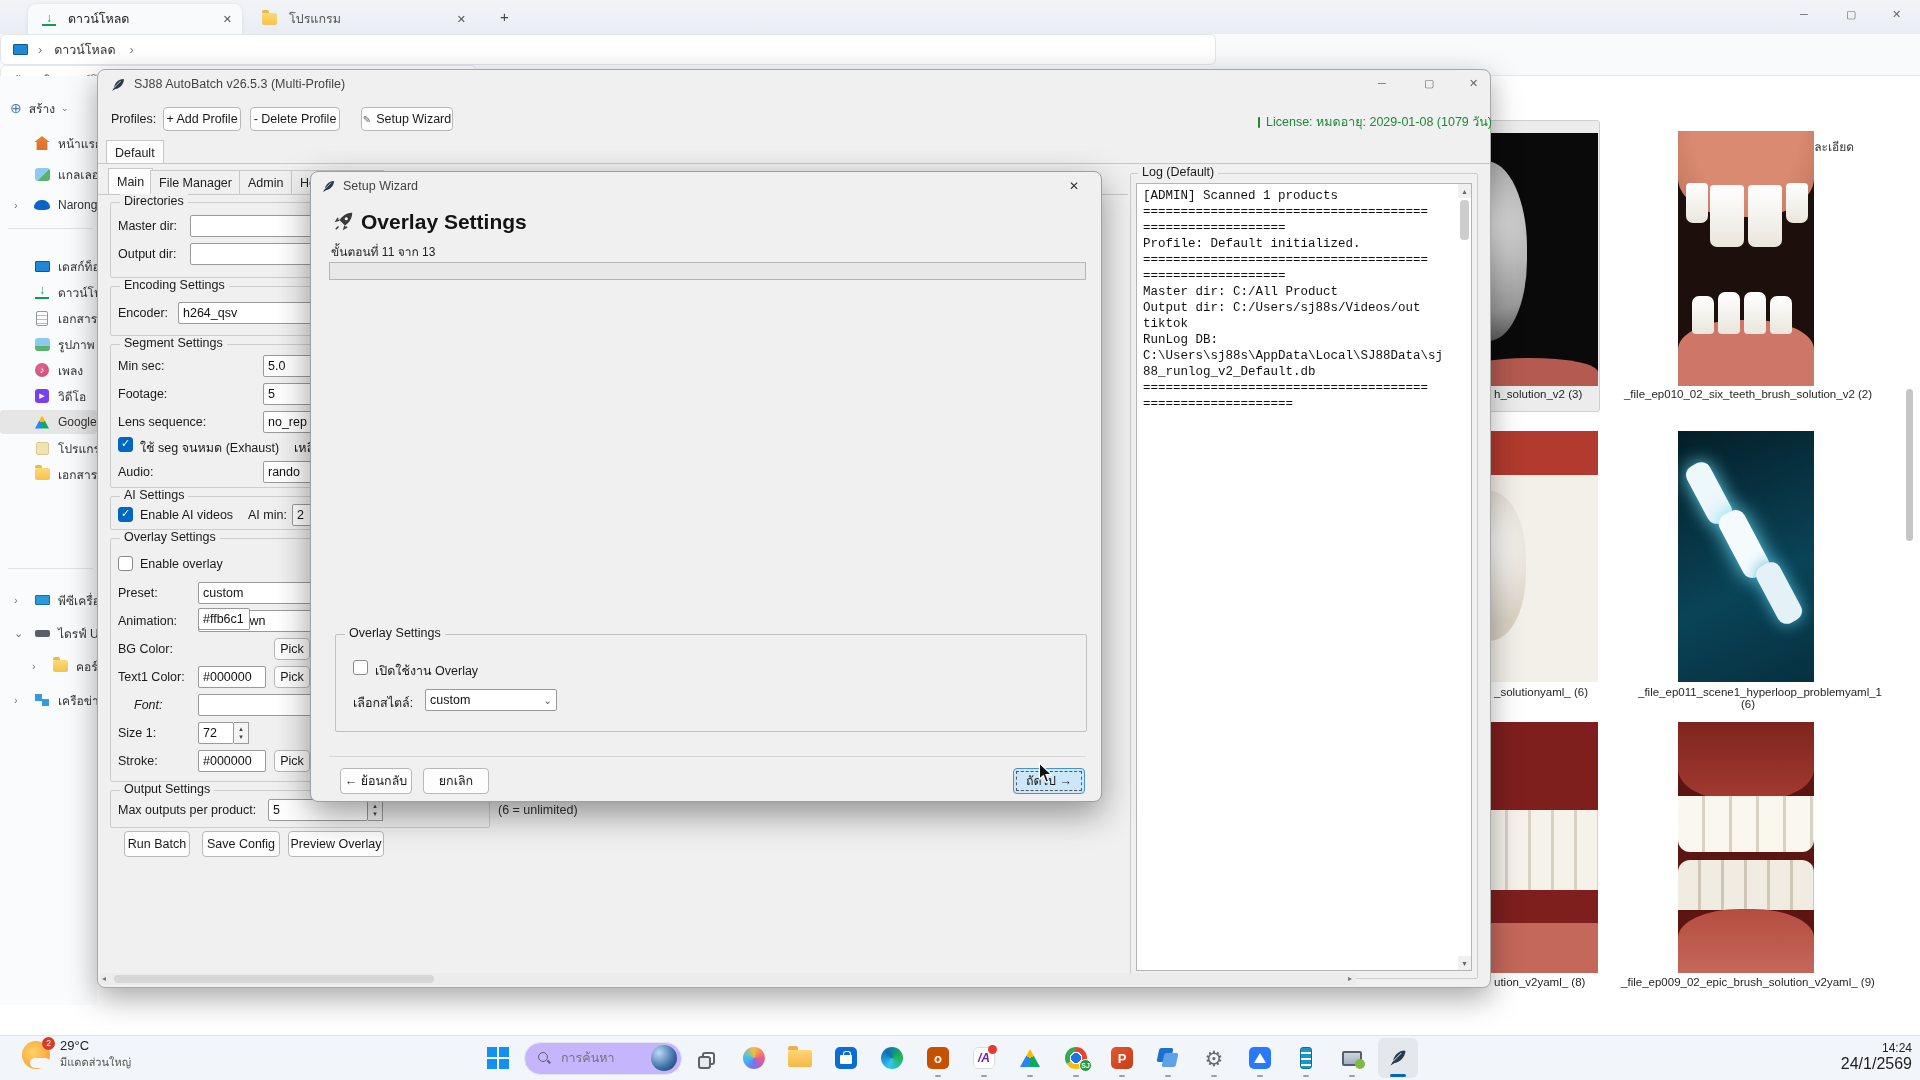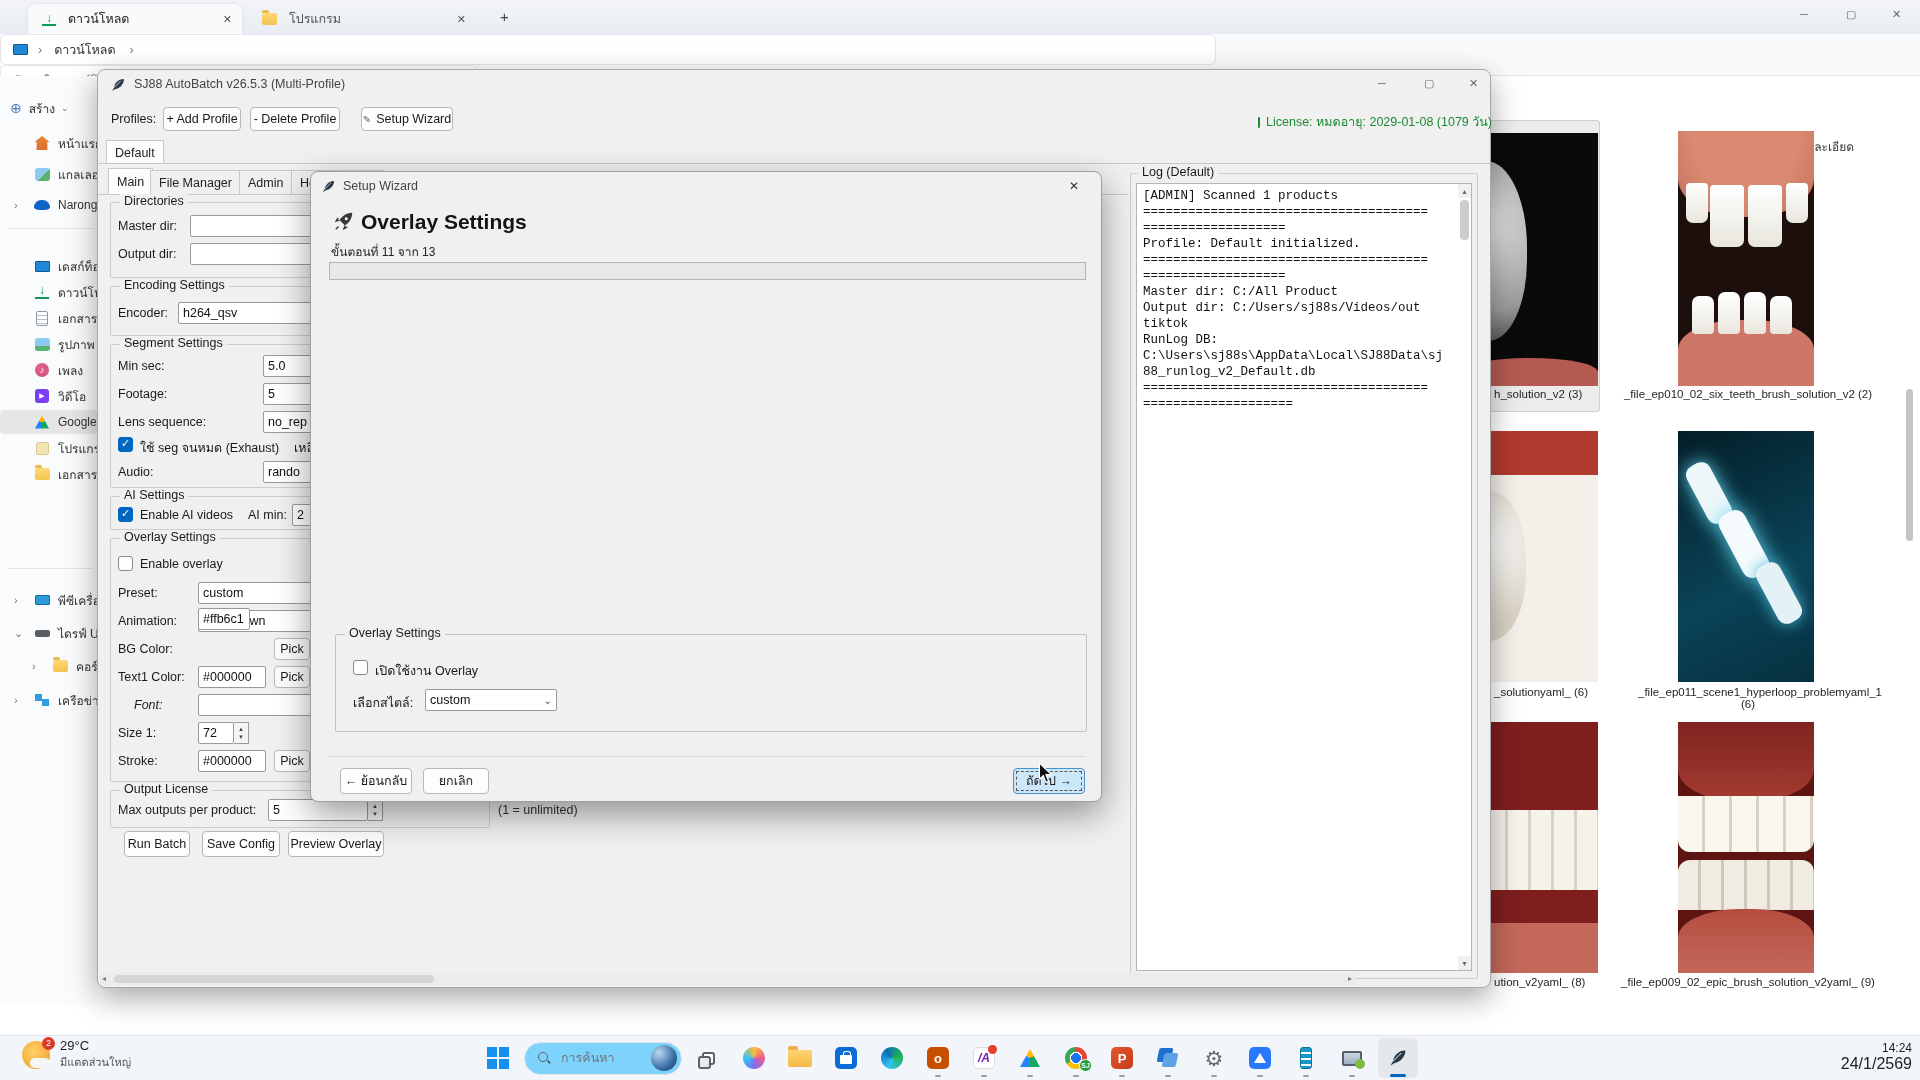--- a/index.html
+++ b/index.html
@@ -84,21 +84,21 @@
   .dialog{left:310px;top:171px;width:792px;height:631px;background:#f0f0f0;border:1px solid #9aa0a6;border-radius:8px;box-shadow:0 12px 34px rgba(0,0,0,.4);}
   .dheading{font-size:21px;font-weight:bold;color:#141414;}
   .dbody{position:absolute;background:#fff;border:1px solid #adadad;font-size:13px;line-height:16.2px;color:#111;white-space:pre-line;padding:5px 8px;}
   .focusbtn{background:#cde7fa;border:1px solid #4a90c9;outline:1px dashed #555;outline-offset:-4px;}
   
   .taskbar{left:0;top:1035px;width:1920px;height:45px;background:#f2f5fa;border-top:1px solid #e0e3e8;}
   .tbi{position:relative;width:40px;height:40px;display:flex;align-items:center;justify-content:center;flex:none;}
   .rdot{position:absolute;bottom:1px;left:50%;transform:translateX(-50%);width:6px;height:2.5px;border-radius:2px;background:#9aa0a6;}
   .startico{width:22px;height:22px;display:grid;grid-template-columns:10px 10px;grid-template-rows:10px 10px;gap:2px;}
   .startico i{background:#1390f0;}
-  .spill{width:158px;height:33px;background:#7dd3fc;border:1px solid #e2e5ea;border-radius:17px;display:flex;align-items:center;padding:0 4px 0 12px;}
+  .spill{width:158px;height:33px;background:#c4b5fd;border:1px solid #e2e5ea;border-radius:17px;display:flex;align-items:center;padding:0 4px 0 12px;}
   .spill input{border:none;outline:none;flex:1;font-size:12.5px;color:#555;background:transparent;margin-left:8px;min-width:0;}
   .spimg{width:26px;height:26px;border-radius:13px;background:radial-gradient(circle at 30% 30%,#bcd9f2,#3a6ea8 60%,#17344f);flex:none;}
   .tv1{width:13px;height:13px;border:2px solid #5f6368;border-radius:3px;background:#fff;}
   .tv2{position:absolute;width:13px;height:13px;border:2px solid #5f6368;border-radius:3px;background:#e8eaed;margin-left:-8px;margin-top:8px;}
   .copilot{width:22px;height:22px;border-radius:50%;background:conic-gradient(#f8bd35,#ee5a8e,#7a6ff0,#35c3f3,#f8bd35);}
   .fold{width:24px;height:17px;background:linear-gradient(#ffd574,#f5b945);border-radius:2px;position:relative;}
   .fold::before{content:"";position:absolute;left:0;top:-4px;width:10px;height:4px;background:#eeb04a;border-radius:2px 2px 0 0;}
   .store{width:22px;height:22px;background:#0c6cd6;border-radius:5px;position:relative;}
   .store::after{content:"";position:absolute;left:5px;top:8px;width:12px;height:9px;background:#fff;border-radius:1px;}
   .store::before{content:"";position:absolute;left:8px;top:4px;width:6px;height:5px;border:1.5px solid #fff;border-bottom:none;border-radius:3px 3px 0 0;}
@@ -424,28 +424,28 @@
     <input class="tin" style="left: 100px; top: 652px; width: 36px;" value="72">
     <div class="spin" style="left:136px;top:652px;">
       <span>▴</span>
         <span>▾</span>
     </div>
     <span class="flab" style="left:20px;top:684px;">Stroke:</span>
     <input class="tin" style="left: 100px; top: 680px; width: 68px;" value="#000000">
     <div class="abs btn" style="left:176px;top:680px;width:36px;height:22px;">Pick</div>
 
     <div class="grp" style="left:12px;top:720px;width:380px;height:38px;"></div>
-    <span class="glab" style="left:22px;top:712px;">Output License</span>
+    <span class="glab" style="left:22px;top:712px;">Output Settings</span>
     <span class="flab" style="left:20px;top:733px;">Max outputs per product:</span>
     <input class="tin" style="left: 170px; top: 729px; width: 100px;" value="5">
     <div class="spin" style="left:270px;top:729px;">
       <span>▴</span>
         <span>▾</span>
     </div>
-    <span class="flab" style="left:400px;top:733px;color:#333;">(1 = unlimited)</span>
+    <span class="flab" style="left:400px;top:733px;color:#333;">(6 = unlimited)</span>
 
     <div class="abs btn" style="left:26px;top:761px;width:66px;height:26px;">Run Batch</div>
     <div class="abs btn" style="left:104px;top:761px;width:78px;height:26px;">Save Config</div>
     <div class="abs btn" style="left:190px;top:761px;width:96px;height:26px;">Preview Overlay</div>
 
     <div class="grp" style="left:1032px;top:103px;width:348px;height:806px;"></div>
     <span class="glab" style="left:1040px;top:95px;">Log (Default)</span>
     <div class="logbox" style="left:1038px;top:113px;width:336px;height:788px;"></div>
     <div class="logtext" style="left:1045px;top:118px;width:310px;">[ADMIN] Scanned 1 products
 ======================================

